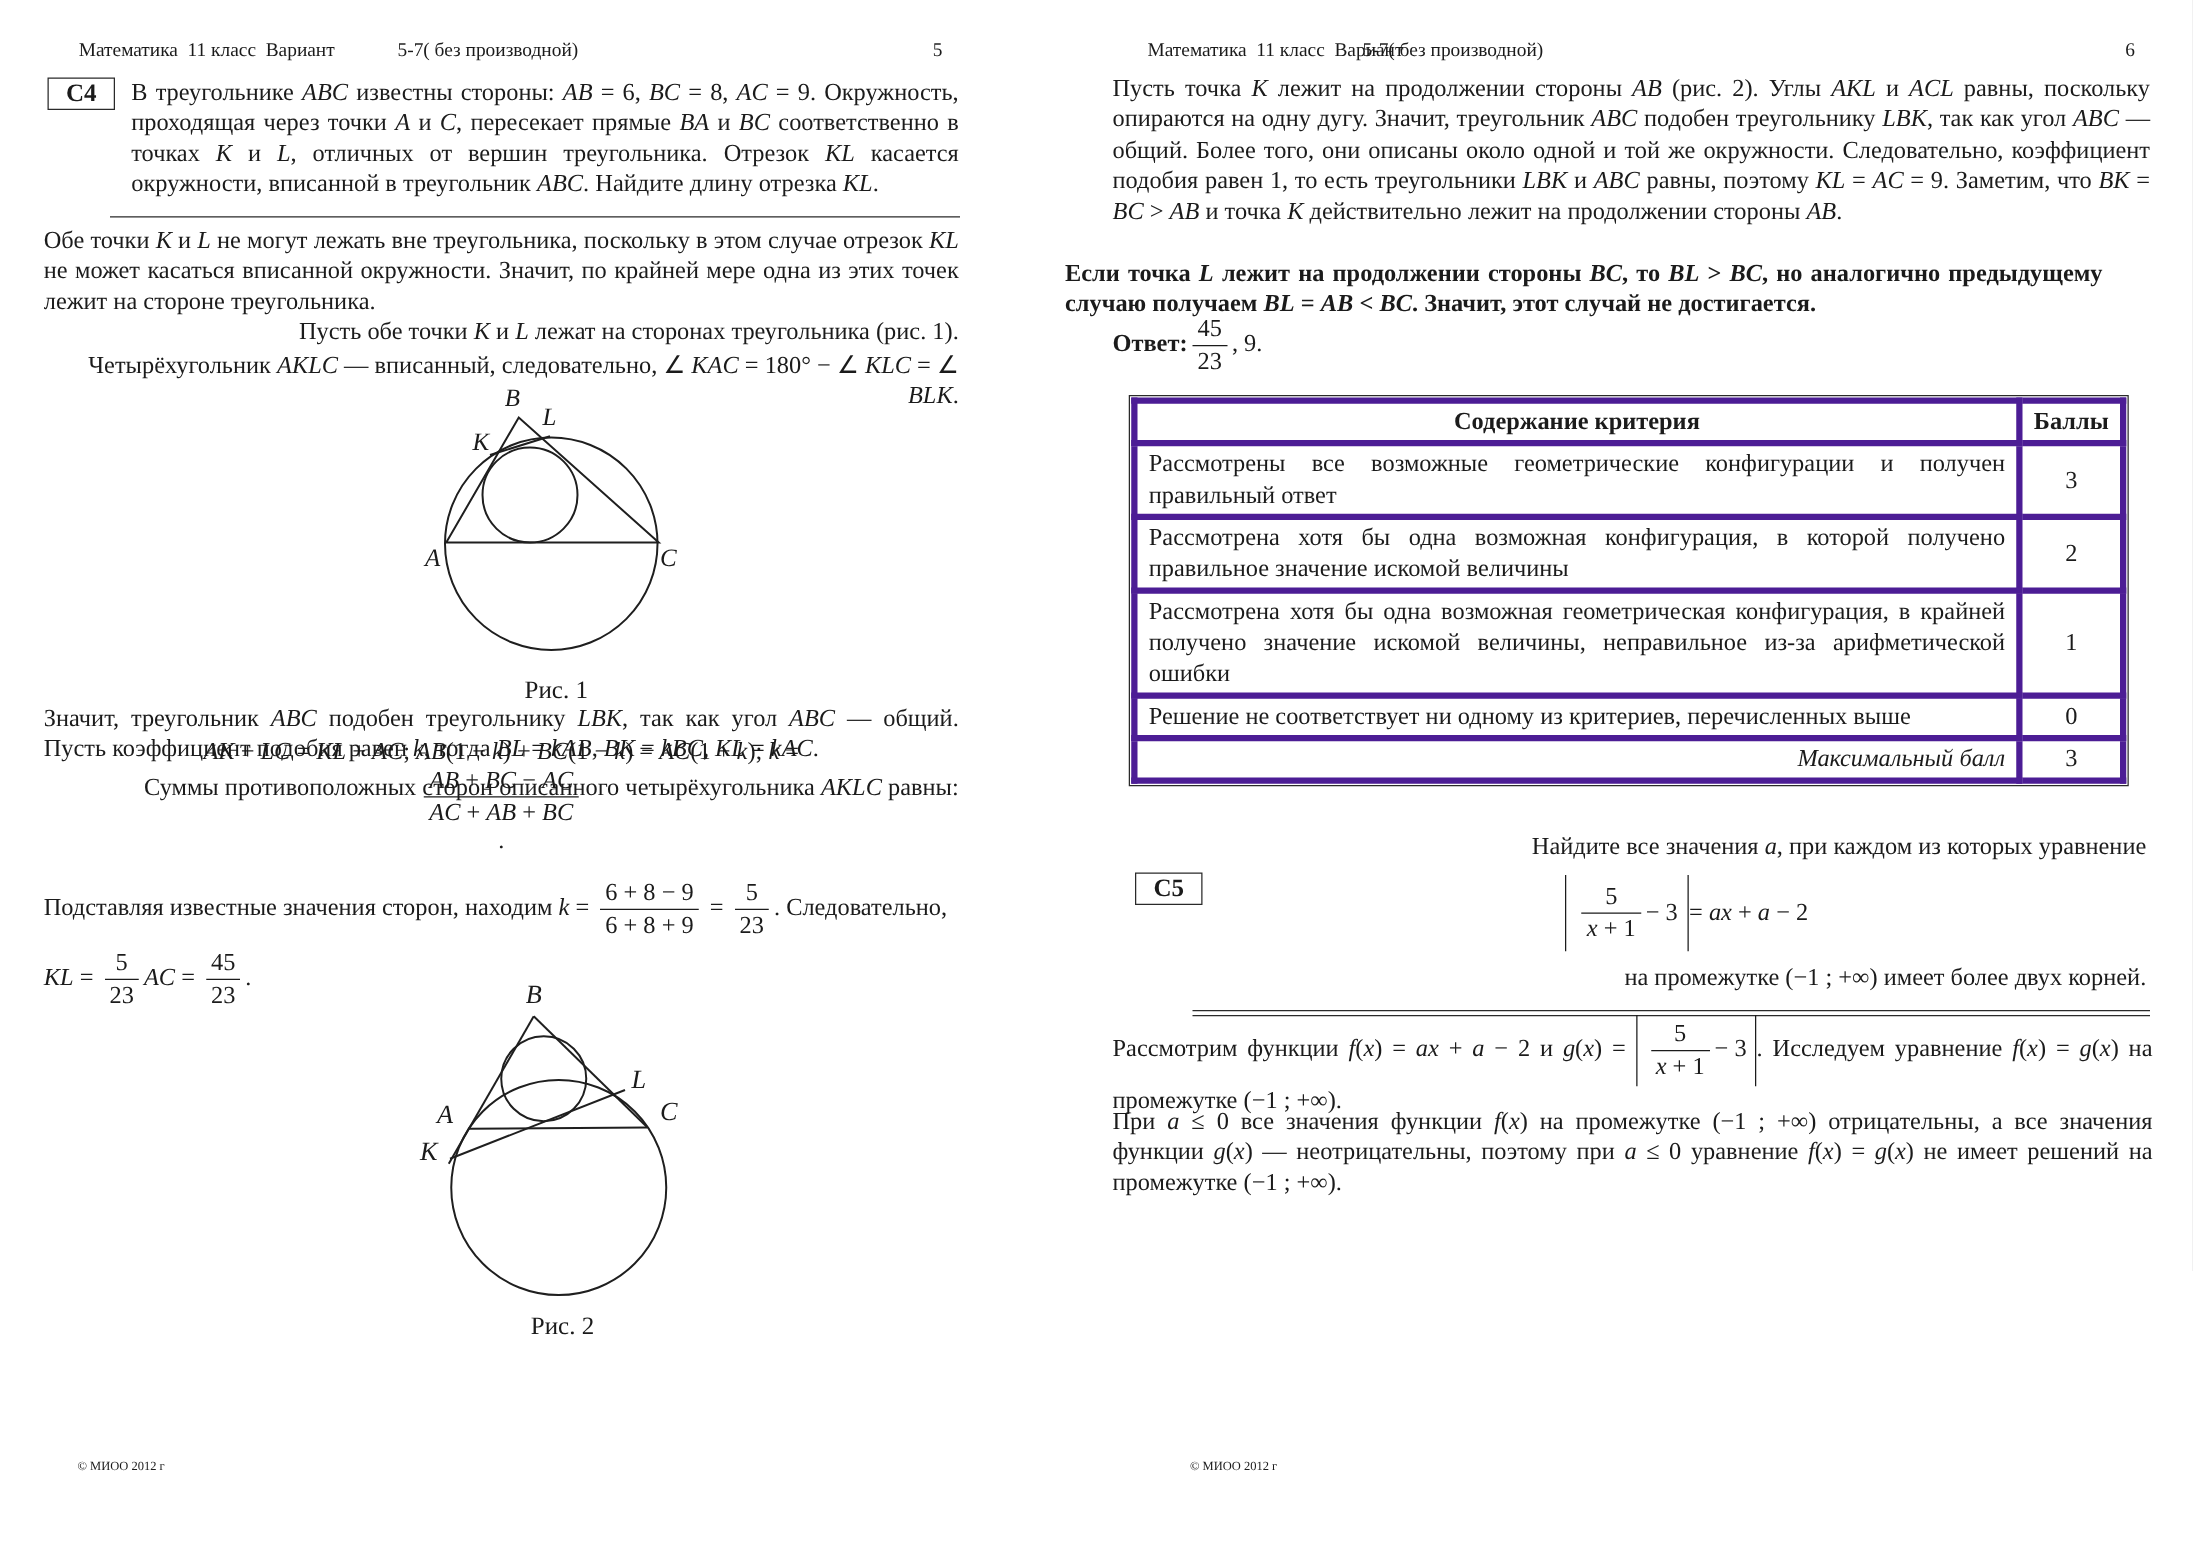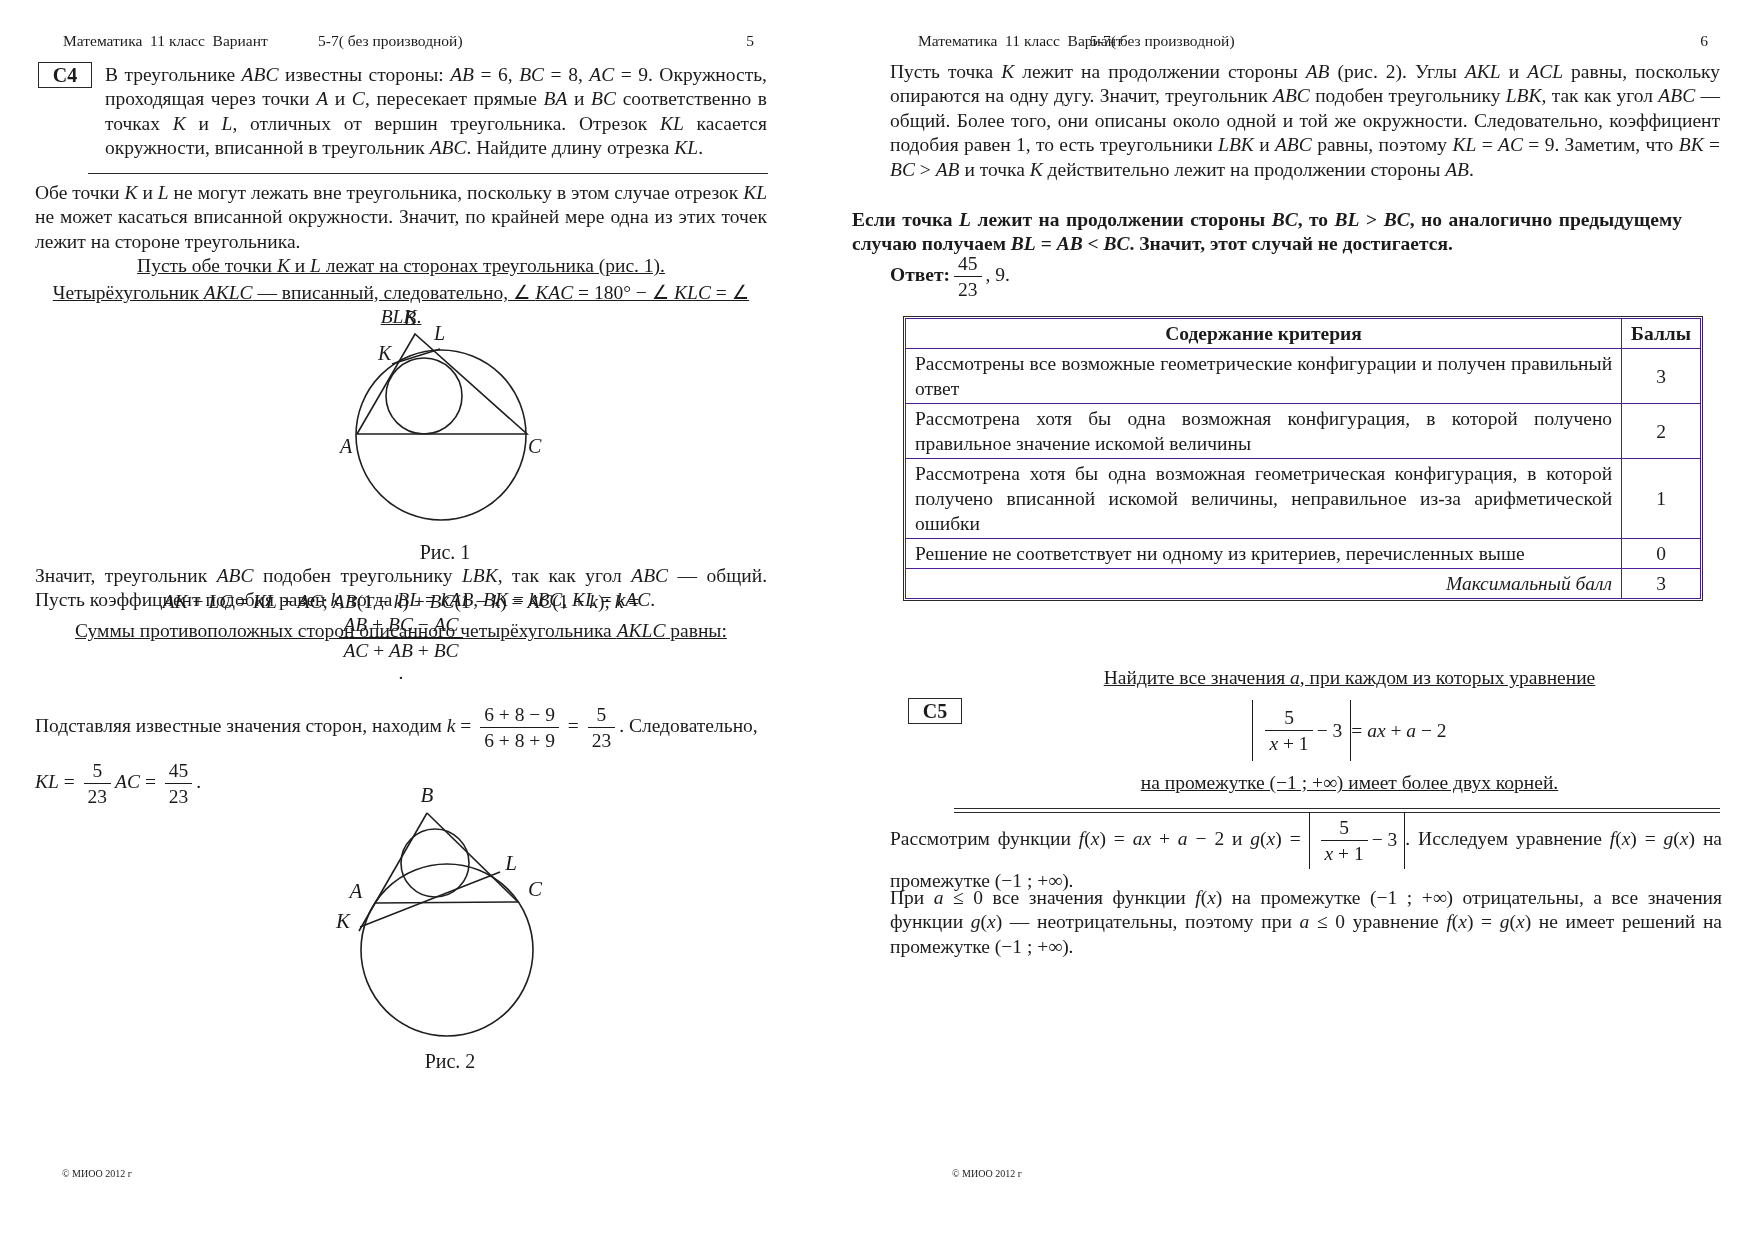--- a/index.html
+++ b/index.html
@@ -5,38 +5,38 @@
   html,body{margin:0;padding:0;background:#e8e8e8;}
   .sheet{position:relative;width:1754px;height:1239px;background:#ffffff;
          font-family:"Liberation Serif", serif;color:#1b1b1b;overflow:hidden;}
   .abs{position:absolute;}
   .hdr{font-size:15.5px;height:20px;}
   .hdr span{position:absolute;white-space:pre;margin-left:28px;}
   .hdr .t{left:0;top:0;}
   .hdr .v{top:0;}
   .hdr .p{top:0;}
   .par{font-size:19.5px;line-height:24.4px;text-align:justify;}
-  .nj{text-align:center;text-decoration:underline;}
+  .nj{text-align:right;}
   i{font-style:italic;}
   .pbox{position:absolute;border:1.5px solid #2a2a2a;font-weight:bold;font-size:20px;
         width:52px;height:24px;text-align:center;line-height:24px;background:#fff;}
   .rule{position:absolute;height:1px;background:#2a2a2a;}
   .rule2{position:absolute;height:3px;border-top:1px solid #2a2a2a;border-bottom:1px solid #2a2a2a;}
   .frac{display:inline-flex;flex-direction:column;text-align:center;vertical-align:middle;
         margin:0 4px;font-size:19.5px;line-height:23px;}
   .frac .num{border-bottom:1.3px solid #1b1b1b;padding:0 4px 1px 4px;}
   .frac .den{padding:1px 4px 0 4px;}
   .absv{display:inline-flex;align-items:center;border-left:1.6px solid #1b1b1b;
         border-right:1.6px solid #1b1b1b;padding:6px 8px;vertical-align:middle;}
   .dform{display:flex;justify-content:center;align-items:center;font-size:19.5px;}
   .inline-line{font-size:19.5px;line-height:24.4px;}
   .cap{font-size:20px;text-align:center;}
   .tablewrap{position:absolute;border:1px solid #2a2a2a;padding:1px;background:#fff;}
   table.crit{border-collapse:collapse;width:100%;font-size:19.5px;}
-  table.crit td{border:1px solid #4c1d95;padding:2px 9px;line-height:25px;vertical-align:middle;}
+  table.crit td{border:5px solid #4c1d95;padding:2px 9px;line-height:25px;vertical-align:middle;}
   td.c-crit{width:712px;text-align:justify;}
   td.c-score{text-align:center;}
   td.c-head{font-weight:bold;text-align:center;}
   td.c-total{font-style:italic;text-align:right;padding-right:16px;}
   .ftr{font-size:10px;}
   svg text{font-family:"Liberation Serif", serif;font-style:italic;fill:#1b1b1b;}
   svg .geo{fill:none;stroke:#1f1f1f;stroke-width:1.6;}
 </style>
 </head>
 <body>
@@ -144,21 +144,21 @@
       </tr>
       <tr>
         <td class="c-crit">Рассмотрены все возможные геометрические конфигурации и получен правильный ответ</td>
         <td class="c-score">3</td>
       </tr>
       <tr>
         <td class="c-crit">Рассмотрена хотя бы одна возможная конфигурация, в которой получено правильное значение искомой величины</td>
         <td class="c-score">2</td>
       </tr>
       <tr>
-        <td class="c-crit">Рассмотрена хотя бы одна возможная геометрическая конфигурация, в которой получено вписанной искомой величины, неправильное из-за арифметической ошибки</td>
+        <td class="c-crit">Рассмотрена хотя бы одна возможная геометрическая конфигурация, в крайней получено значение искомой величины, неправильное из-за арифметической ошибки</td>
         <td class="c-score">1</td>
       </tr>
       <tr>
         <td class="c-crit">Решение не соответствует ни одному из критериев, перечисленных выше</td>
         <td class="c-score">0</td>
       </tr>
       <tr>
         <td class="c-crit c-total">Максимальный балл</td>
         <td class="c-score">3</td>
       </tr>

